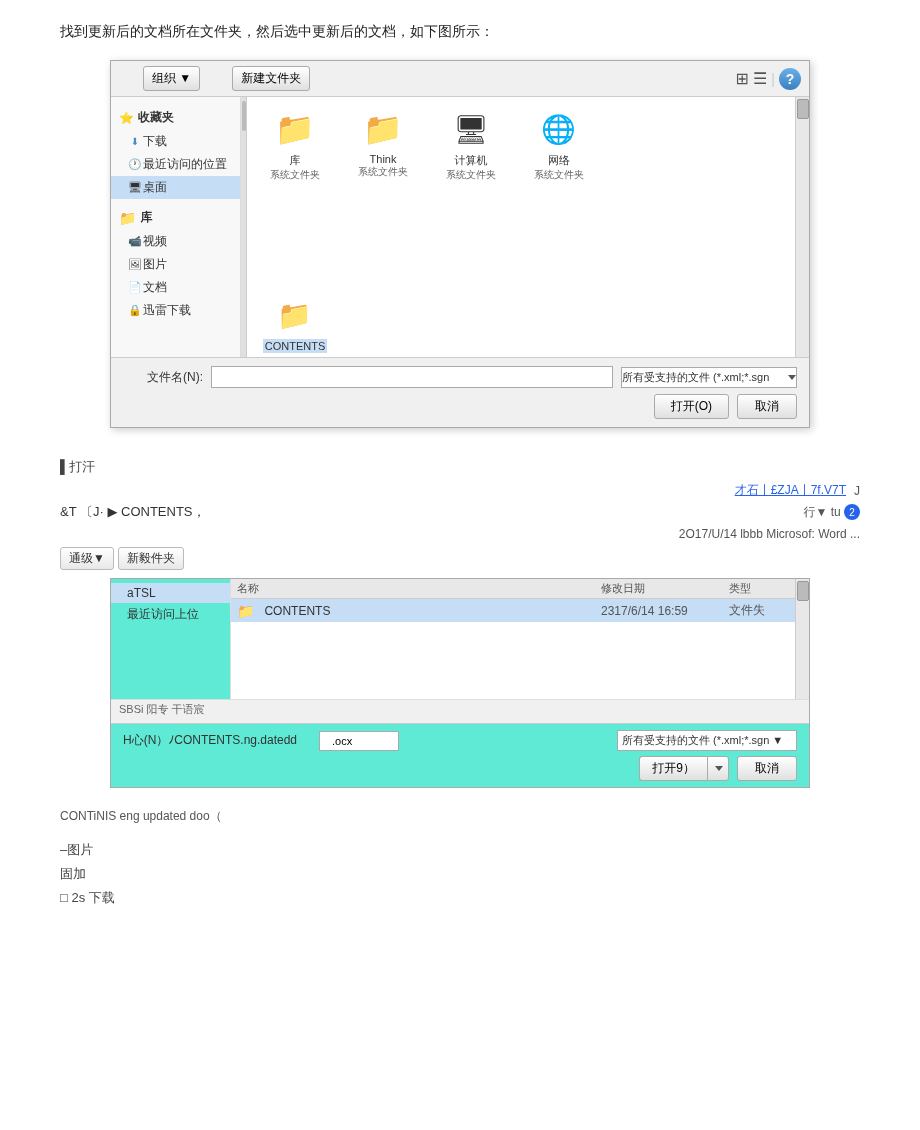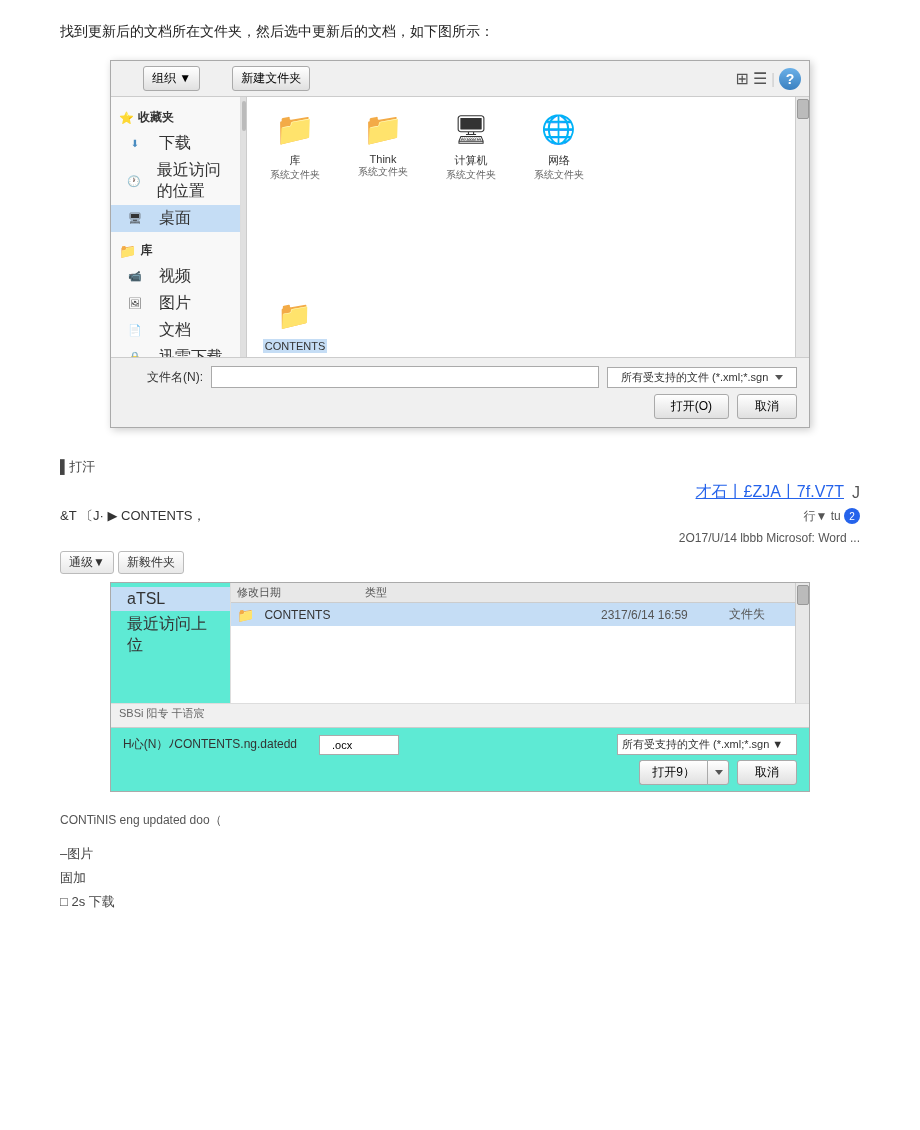--- a/index.html
+++ b/index.html
@@ -76,23 +76,23 @@
       font-size: 12px;
       font-weight: bold;
       color: #333;
       gap: 4px;
     }
 
     .sidebar-item {
       display: flex;
       align-items: center;
       padding: 3px 8px 3px 16px;
-      font-size: 16px;
-      color: #333;
-      gap: 16px;
+      font-size: 12px;
+      color: #333;
+      gap: 0;
       cursor: pointer;
     }
 
     .sidebar-item.selected {
       background: #c5ddf5;
     }
 
     .sidebar-icon {
       width: 16px;
       height: 16px;
@@ -195,21 +195,21 @@
     .section-label {
       font-size: 13px;
       color: #444;
       margin: 12px 0 6px 0;
     }
 
     .info-bar {
       display: flex;
       align-items: center;
       justify-content: flex-end;
-      font-size: 16px;
+      font-size: 12px;
       color: #555;
       margin-bottom: 4px;
       text-align: right;
     }
 
     .info-bar-link {
       color: #2563eb;
       text-decoration: underline;
       margin-right: 8px;
     }
@@ -547,21 +547,21 @@
 
     <div class="scrollbar-v">
       <div style="width:12px;height:20px;background:#bbb;border:1px solid #999;border-radius:2px;margin:2px auto;"></div>
     </div>
   </div>
 
   <div class="dialog-footer">
     <div class="footer-row">
       <label class="footer-label">文件名(N):</label>
       <input class="footer-input" type="text" style="">
-      <div style="display:flex;align-items:center;background:#fff;border:1px solid #aaa;padding:2px 13px;font-size:11px;width:190px;">
+      <div style="display:flex;align-items:center;background:#fff;border:1px solid #aaa;padding:2px 0;font-size:11px;width:176px;">
         <span style="flex:1;font-size:11px;">所有受支持的文件 (*.xml;*.sgn</span>
         <span class="dropdown-arrow"></span>
       </div>
     </div>
     <div class="footer-btns">
       <button class="footer-btn">打开(O)</button>
       <button class="footer-btn">取消</button>
     </div>
   </div>
 </div>
@@ -601,20 +601,21 @@
         <span>aTSL</span>
       </div>
       <div class="sidebar-item">
         <span>最近访问上位</span>
       </div>
     </div>
 
     <div style="flex:1;background:#fff;overflow:hidden;">
 
       <div class="file-col-headers">
+        <div class="col-name">名称</div>
         <div class="col-date">修改日期</div>
         <div class="col-type">类型</div>
       </div>
 
       <div class="file-list-item selected">
         <span class="small-folder"></span>
         <div class="file-list-name contents-highlight">CONTENTS</div>
         <div class="file-list-date">2317/6/14 16:59</div>
         <div class="file-list-type">文件失</div>
       </div>

